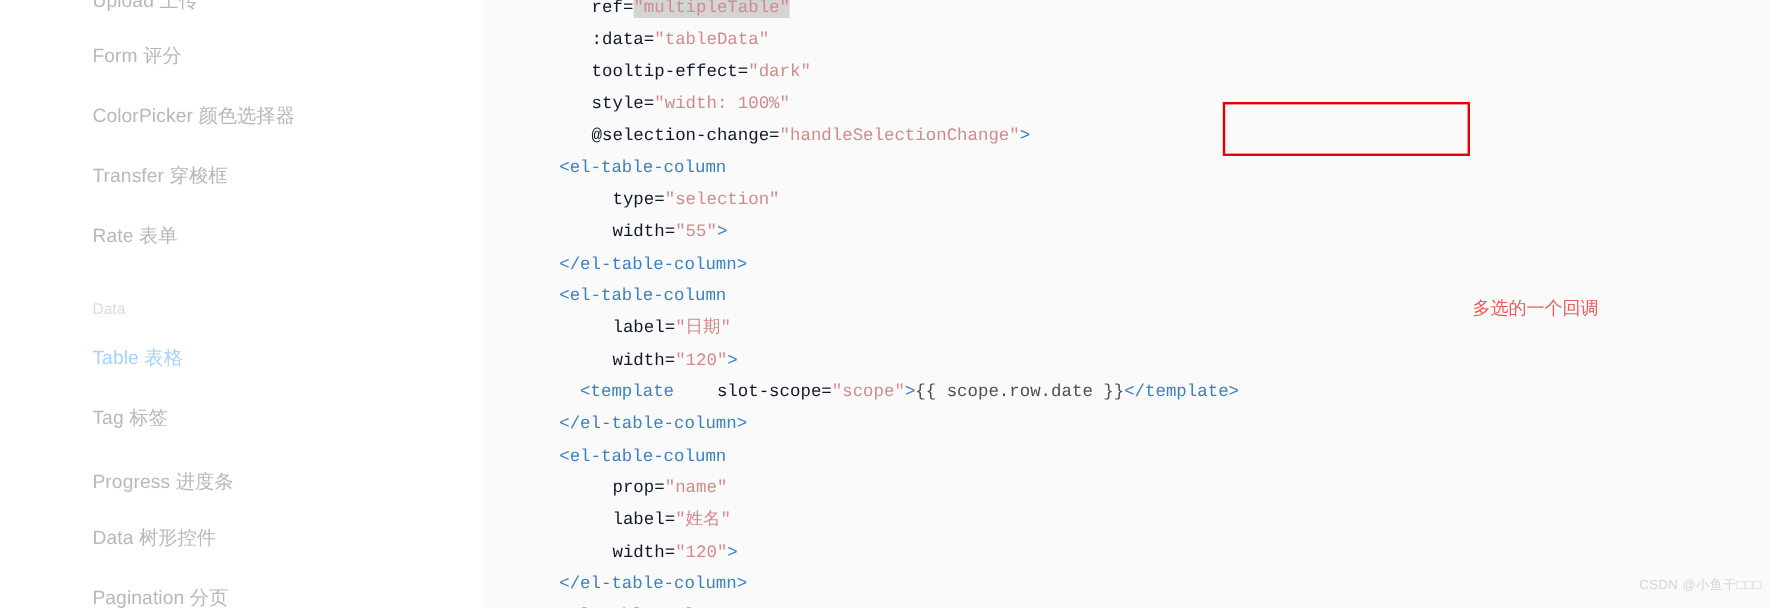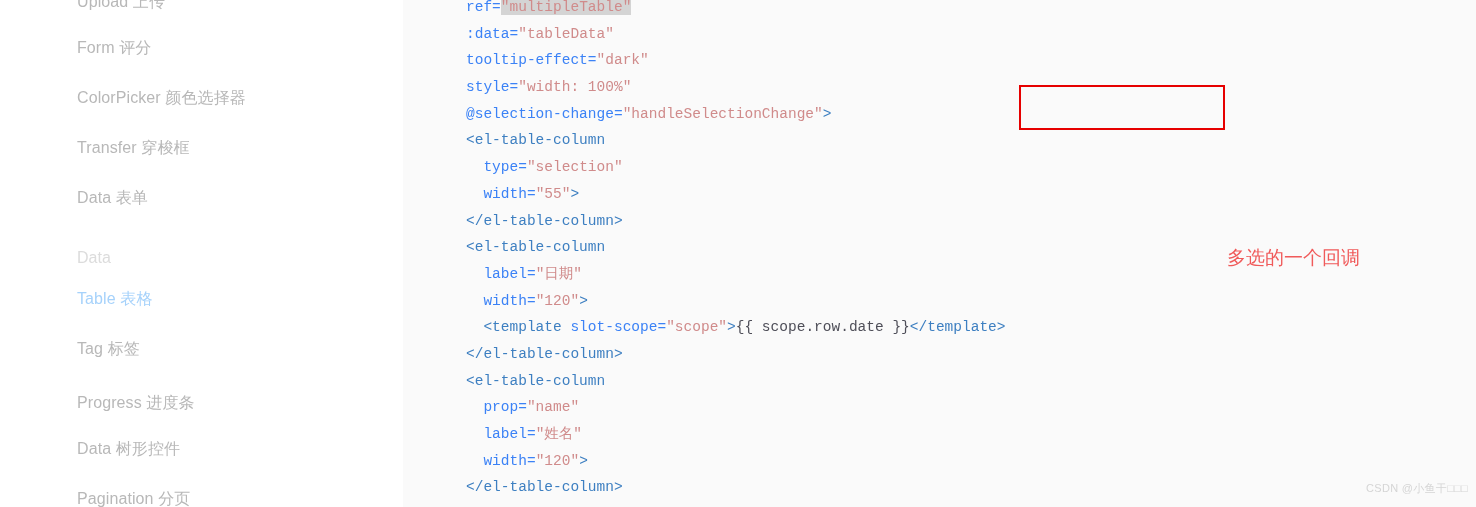--- a/index.html
+++ b/index.html
@@ -36,21 +36,21 @@
     font-size: 16px;
     line-height: 20px;
     color: #b8b8b8;
     white-space: nowrap;
     letter-spacing: .1px;
   }
   .nav-item.active { color: #a6d2fb; text-align: center; }
   .nav-group {
     position: absolute;
     left: 64px;
-    font-size: 16px;
+    font-size: 13px;
     line-height: 16px;
     color: #dcdcdc;
     white-space: nowrap;
   }
 
   
   #codepane {
     position: absolute;
     left: 403px; top: 0;
     width: 1073px;
@@ -63,39 +63,39 @@
     left: 63px;
     top: -6px;
     font-family: "Liberation Mono", "DejaVu Sans Mono", monospace;
     font-size: 14.5px;
     line-height: 26.7px;
     white-space: pre;
     color: #4a4a5a;
   }
   .ln { display: block; height: 26.7px; }
   .tag  { color: #3d7fc1; }
-  .attr { color: #3b82f6; }
+  .attr { color: #0f172a; margin-left: 27px; }
   .str  { color: #d08b8b; }
   .punc { color: #3d7fc1; }
   .txt  { color: #4e4e58; }
   .sel  { background: #d4d4d4; }
 
   
   #redbox {
     position: absolute;
     left: 616px; top: 85px;
     width: 206px; height: 45px;
     border: 2px solid #e60000;
     background: transparent;
     pointer-events: none;
   }
   #redlabel {
     position: absolute;
     left: 824px; top: 247px;
-    font-size: 19px;
+    font-size: 15px;
     line-height: 20px;
     color: #f05a5a;
     white-space: nowrap;
     font-family: "DejaVu Sans", "Liberation Sans", sans-serif;
   }
 
   
   #watermark {
     position: absolute;
     right: 8px;
@@ -111,21 +111,21 @@
 <body>
 
 <div id="app">
 
   <nav id="sidebar">
     <div id="nav-list">
         <div class="nav-item" style="top: -8px;">Upload 上传</div>
         <div class="nav-item" style="top: 38px;">Form 评分</div>
         <div class="nav-item" style="top: 88px;">ColorPicker 颜色选择器</div>
         <div class="nav-item" style="top: 138px;">Transfer 穿梭框</div>
-        <div class="nav-item" style="top: 188px;">Data 表单</div>
+        <div class="nav-item" style="top: 188px;">Rate 表单</div>
         <div class="nav-group" style="top: 250px;">Data</div>
         <div class="nav-item active" style="top: 289px;">Table 表格</div>
         <div class="nav-item" style="top: 339px;">Tag 标签</div>
         <div class="nav-item" style="top: 393px;">Progress 进度条</div>
         <div class="nav-item" style="top: 439px;">Data 树形控件</div>
         <div class="nav-item" style="top: 489px;">Pagination 分页</div>
       </div>
   </nav>
 
   <section id="codepane">

